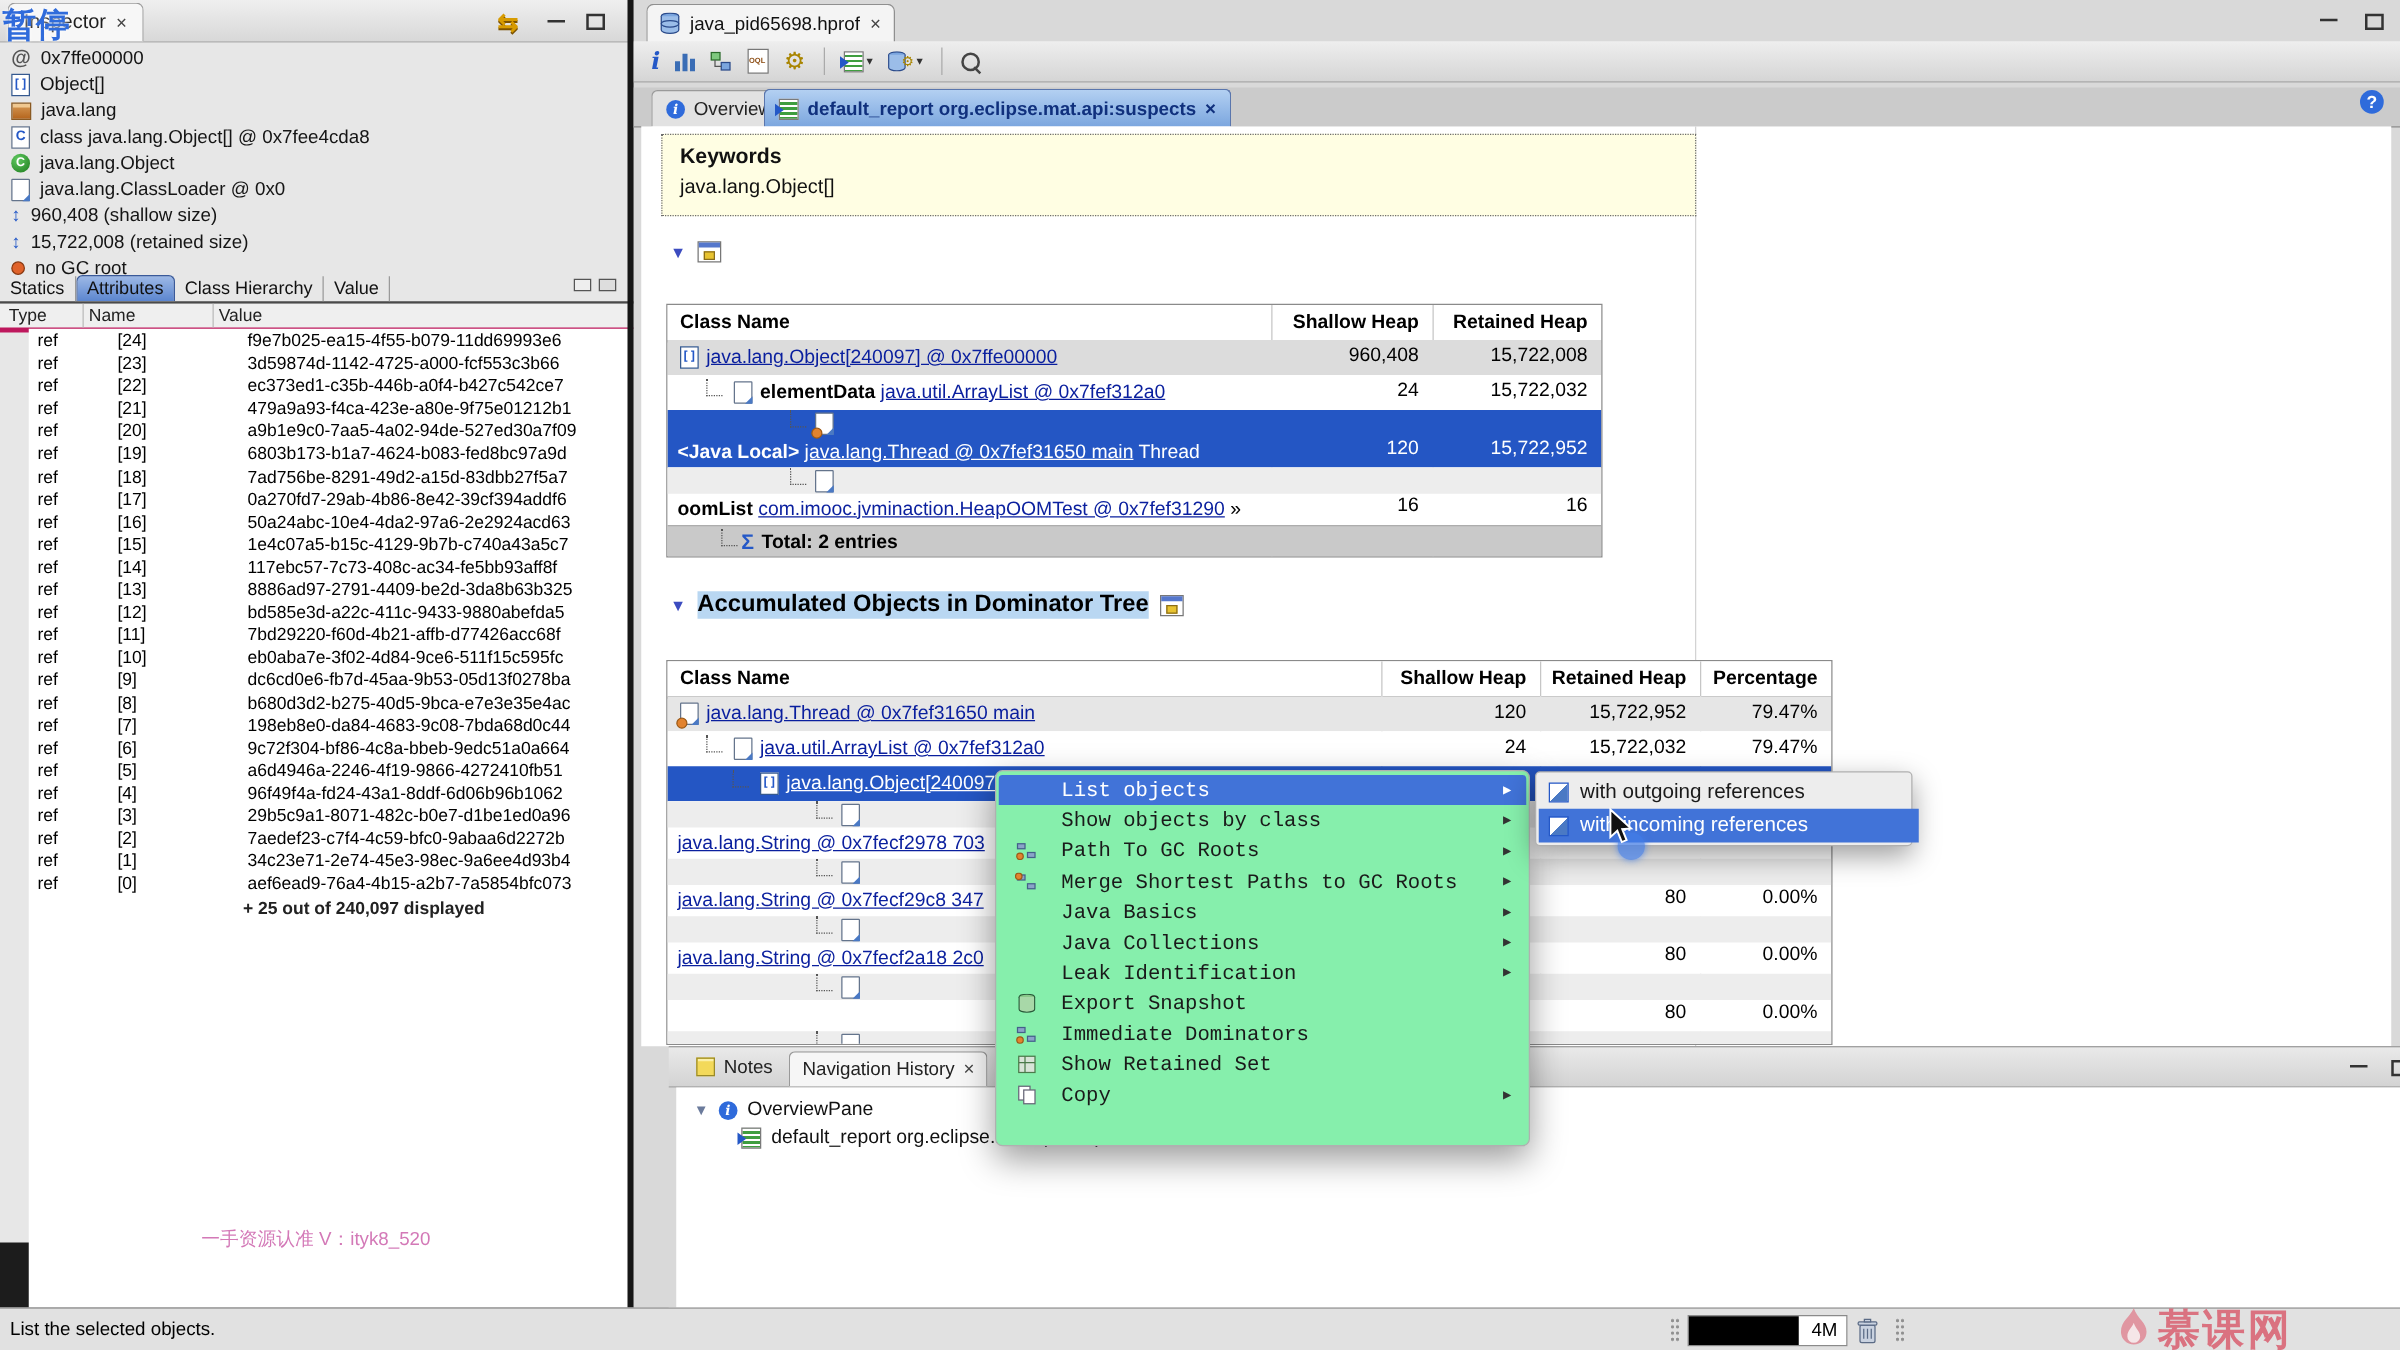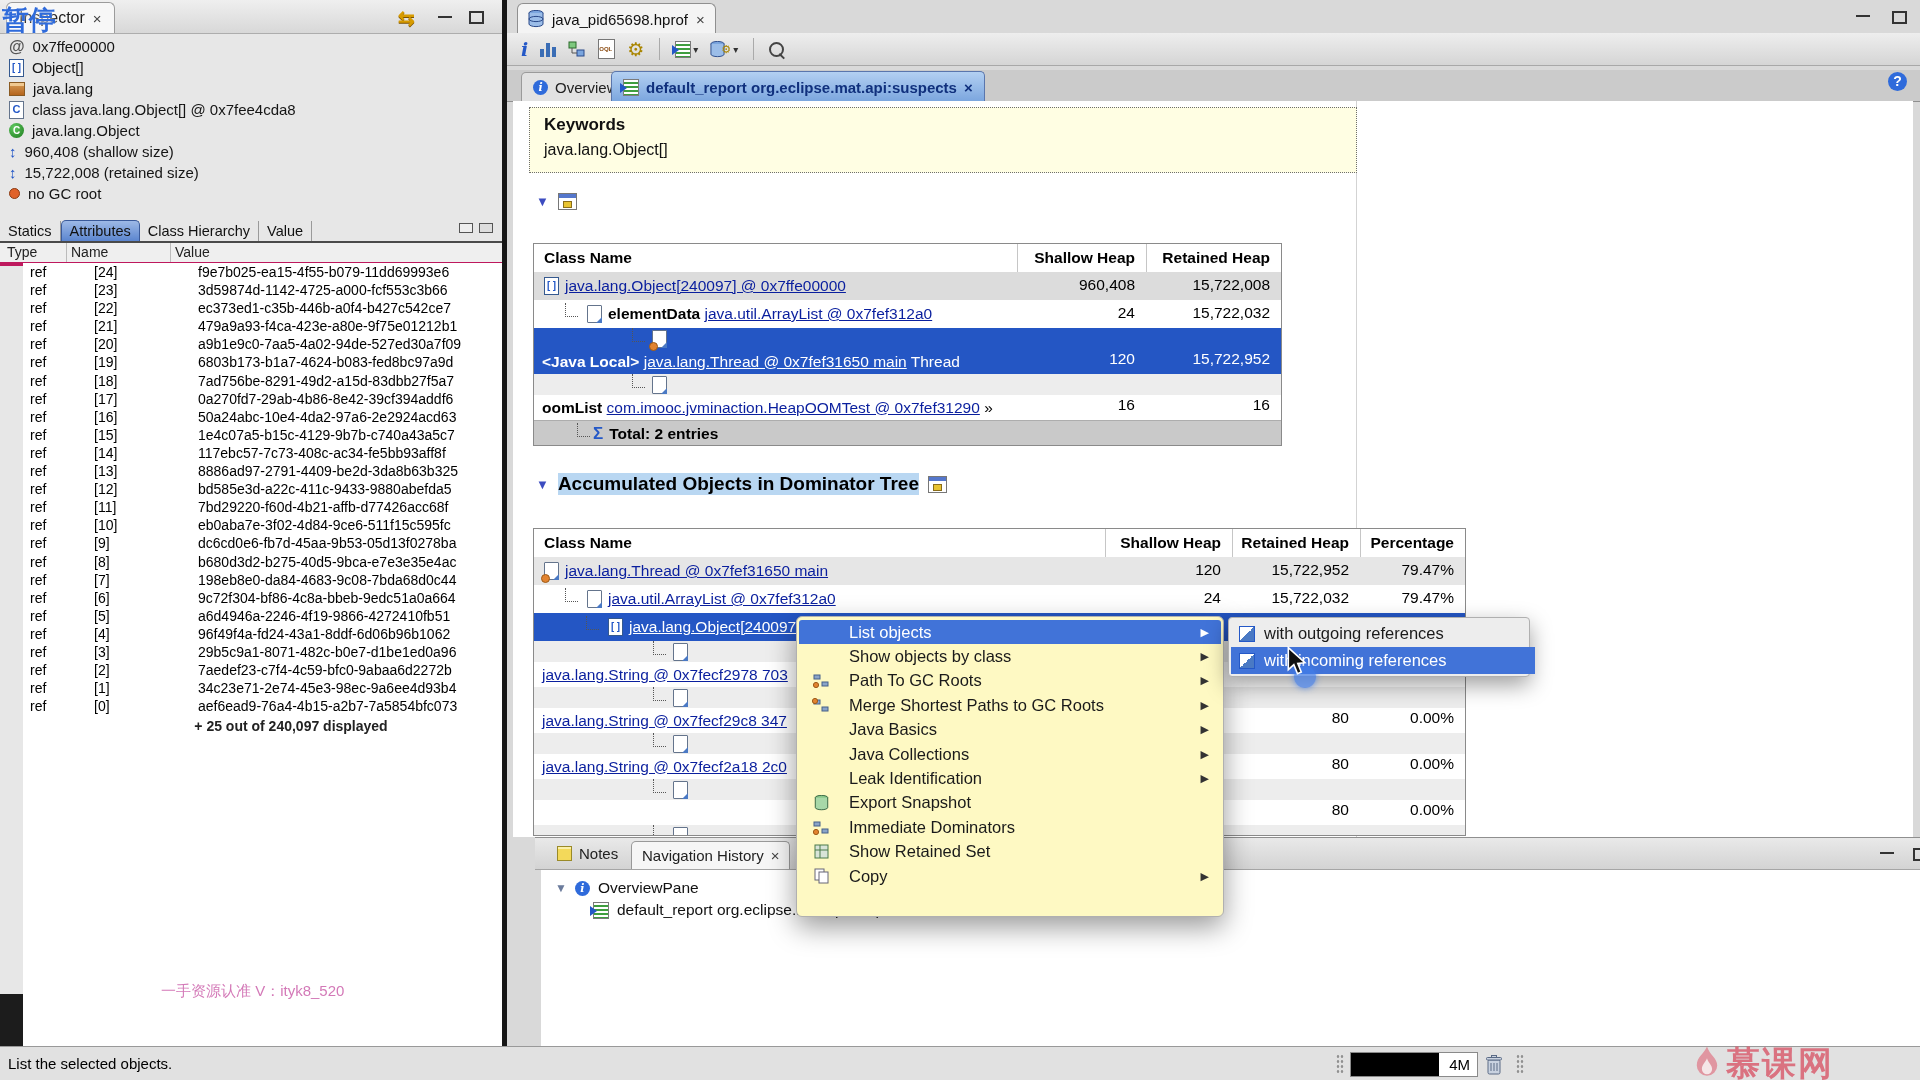--- a/index.html
+++ b/index.html
@@ -140,22 +140,22 @@
     border-bottom:1px solid #a5a5a5;}
   .bp-tab{position:absolute;display:flex;align-items:center;gap:7px;font-size:15px;color:#222;}
   .bp-tab.plain{left:22px;top:7px;}
   .bp-tab.active{left:96px;top:3px;height:27px;padding:0 10px;background:#f6f6f6;border:1px solid #999;
     border-bottom:none;border-radius:5px 5px 0 0;}
   #bp-content{position:absolute;left:6px;top:32px;width:1400px;height:176px;background:#fff;}
   .bp-item{position:absolute;display:flex;align-items:center;gap:8px;font-size:15.5px;color:#111;white-space:nowrap;}
   .bp-tri{color:#6b7b9c;font-size:12px;}
 
   
-  #ctx-menu{left:796px;top:616px;width:426px;height:299px;background:#fef9c3;border:1px solid #b0b0b0;
-    border-radius:6px;box-shadow:0 10px 28px rgba(0,0,0,.4);z-index:20;}
+  #ctx-menu{left:796px;top:616px;width:426px;height:299px;background:#86efac;border:1px solid #b0b0b0;
+    border-radius:6px;box-shadow:0 10px 28px rgba(0,0,0,.4);z-index:20;font-family:Liberation Mono, monospace;}
   .mitem{position:absolute;left:2px;width:422px;height:24px;display:flex;align-items:center;
     font-size:16.5px;color:#1a1a1a;}
   .mitem .mlabel{position:absolute;left:50px;white-space:nowrap;}
   .mitem .micon{position:absolute;left:12px;width:20px;display:flex;justify-content:center;}
   .mitem .marrow{position:absolute;right:12px;font-size:11px;color:#333;}
   .mitem.hl{background:var(--mhl);border-radius:3px 3px 0 0;}
   .mitem.hl .mlabel,.mitem.hl .marrow{color:#fff;}
   #sub-menu{left:1228px;top:617px;width:300px;height:58px;background:#ededed;border:1px solid #b0b0b0;
     border-radius:4px;box-shadow:0 8px 22px rgba(0,0,0,.38);z-index:21;}
   .smitem{position:absolute;left:2px;width:296px;height:27px;display:flex;align-items:center;gap:9px;
@@ -206,20 +206,24 @@
           <span class="ic-pkg"></span>
           <span>java.lang</span>
         </div>
         <div class="insp-item">
           <span class="ic-cls">C</span>
           <span>class java.lang.Object[] @ 0x7fee4cda8</span>
         </div>
         <div class="insp-item">
           <span class="ic-gcls">C</span>
           <span>java.lang.Object</span>
+        </div>
+        <div class="insp-item">
+          <span class="ic-page"></span>
+          <span>java.lang.ClassLoader @ 0x0</span>
         </div>
         <div class="insp-item">
           <span class="ic-size">↕</span>
           <span>960,408 (shallow size)</span>
         </div>
         <div class="insp-item">
           <span class="ic-size">↕</span>
           <span>15,722,008 (retained size)</span>
         </div>
         <div class="insp-item">

